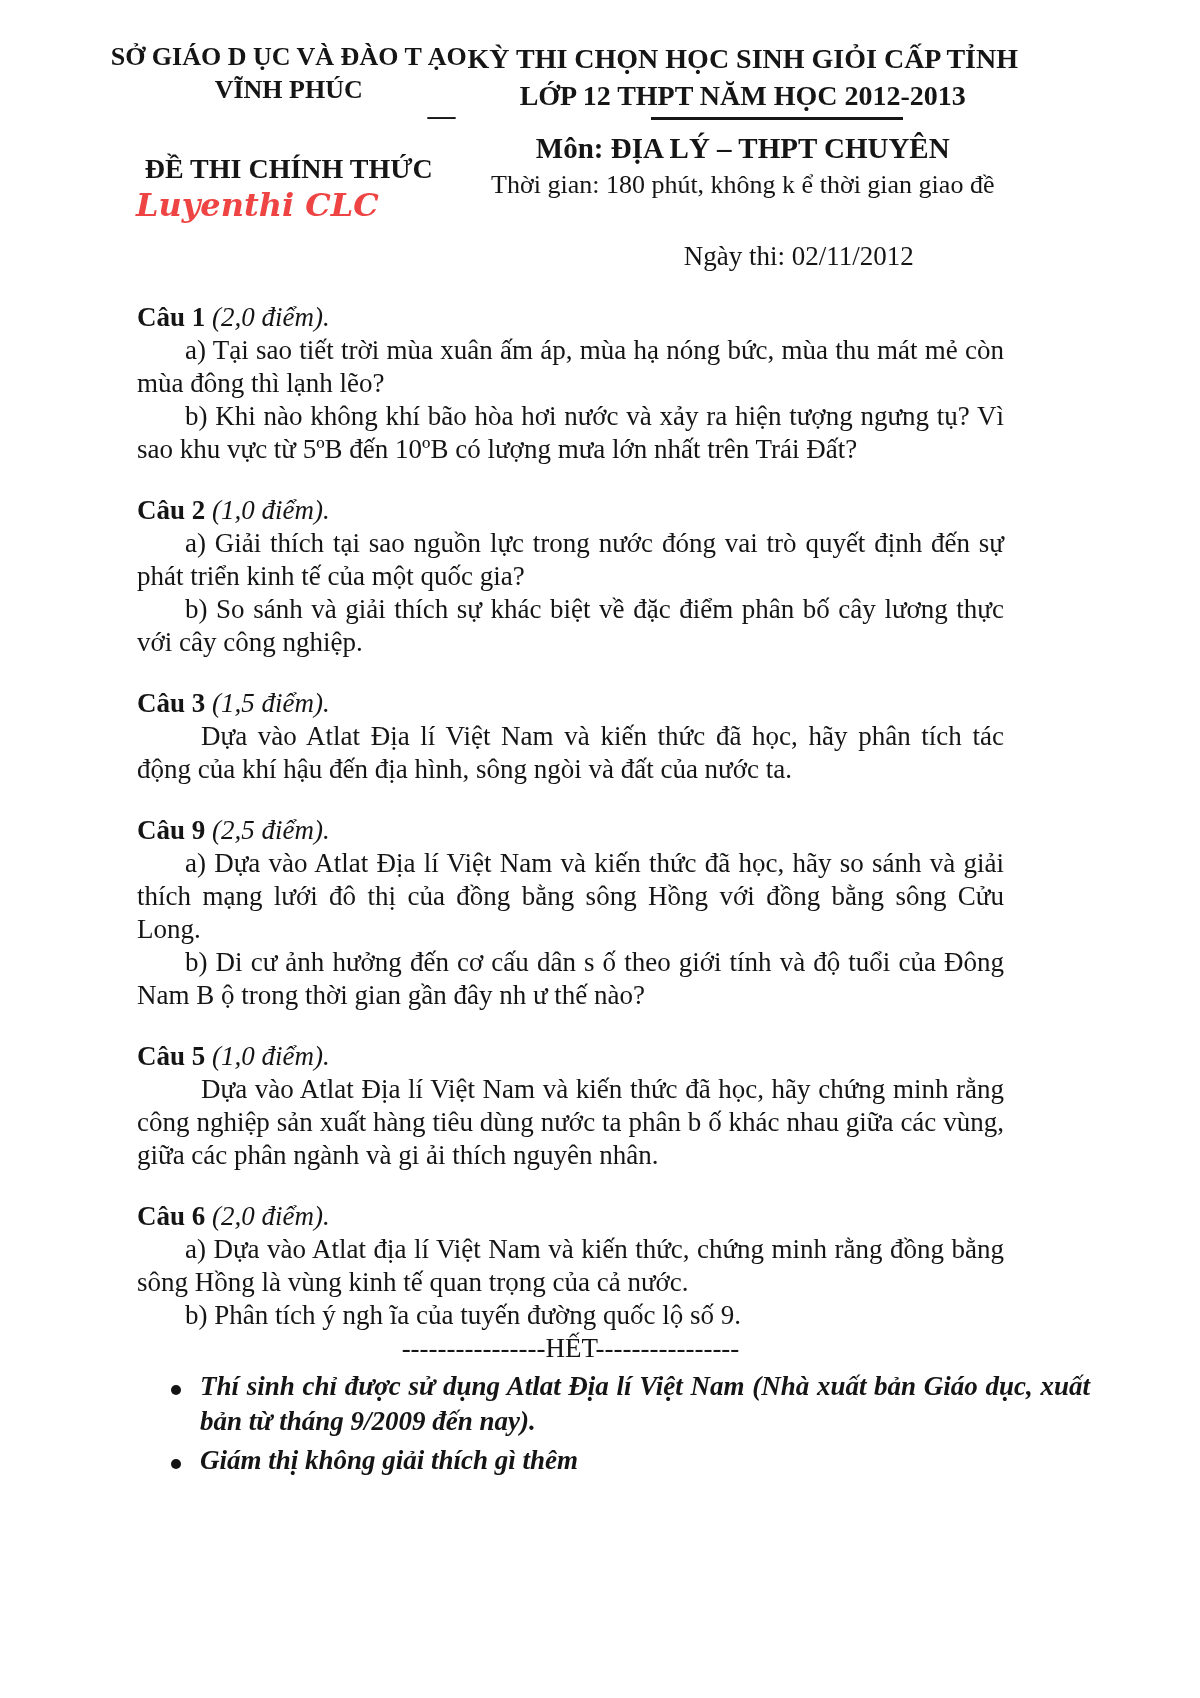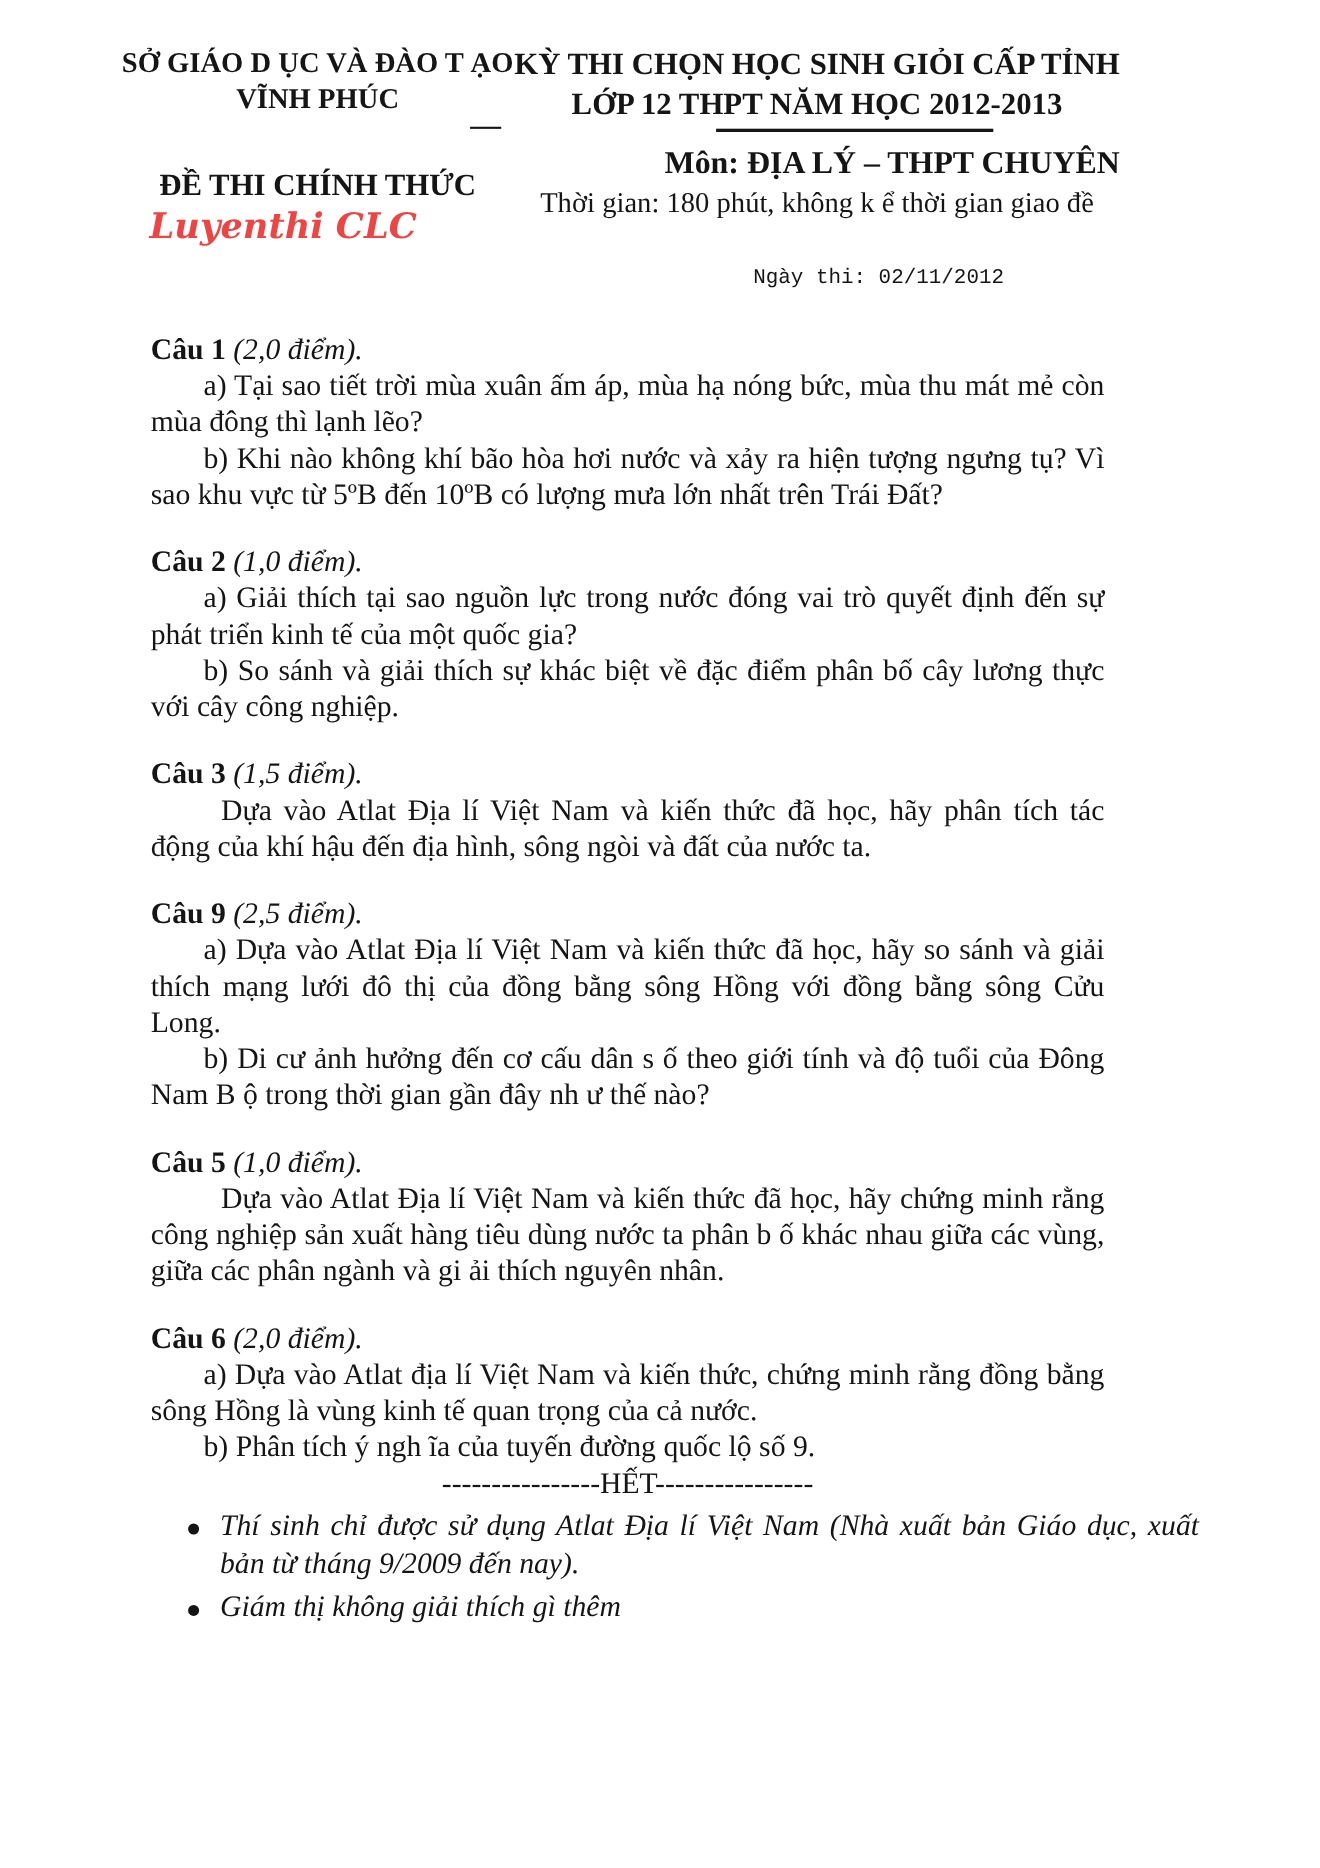--- a/index.html
+++ b/index.html
@@ -20,36 +20,36 @@
     padding-left:26px; font-family:"DejaVu Serif",serif; font-style:italic; font-weight:bold;
     font-size:32px; line-height:34px; white-space:nowrap;
   }
   .logo-phone {
     padding-left:96px; font-family:"DejaVu Serif",serif; font-style:italic; font-weight:bold;
     font-size:23px; line-height:26px; white-space:nowrap;
   }
   .header-right { flex:1; margin-right:182px; text-align:center; }
   .hr-title { font-size:28px; font-weight:bold; line-height:37px; white-space:nowrap; }
   .hr-rule { width:252px; height:3px; background:#161616; margin:3px auto 9px; transform:translateX(34px); }
-  .hr-subject { font-size:29px; font-weight:bold; line-height:38px; white-space:nowrap;text-align:right; }
+  .hr-subject { font-size:29px; font-weight:bold; line-height:38px; white-space:nowrap; }
   .hr-duration { font-size:26px; line-height:36px; white-space:nowrap; }
-  .hr-date { margin-top:38px; font-size:19px; position:relative; left:56px;font-family:Liberation Mono, monospace; }
+  .hr-date { margin-top:38px; font-size:27px; position:relative; left:56px; }
   
   .doc-body { margin:0 196px 0 137px; padding-top:38px; font-size:27px; line-height:33px; text-align:justify; }
   section.question { margin-top:28px; }
   section.question:first-child { margin-top:0; }
   .q-head { margin:0; }
   .q-label { font-weight:bold; }
   .q-points { font-style:italic; }
   p.q-para { margin:0; text-indent:48px; }
   p.q-para.wide { text-indent:64px; }
   .end-marker { margin:0; text-align:center; }
   
   .notes { margin:4px -86px 0 0; padding:0; list-style:none; font-style:italic; }
-  .note { display:flex; line-height:35px; margin-top:4px; }
+  .note { display:flex; line-height:35px; margin-top:4px;font-weight:bold; }
   .note-bullet { flex:none; width:63px; box-sizing:border-box; padding-left:34px; }
   .dot { display:inline-block; width:10px; height:10px; border-radius:50%; background:#141414; margin-top:13px; }
   .note-text { flex:1; }
 </style>
 </head>
 <body>
 
 <div class="page">
 
   <header class="header">

